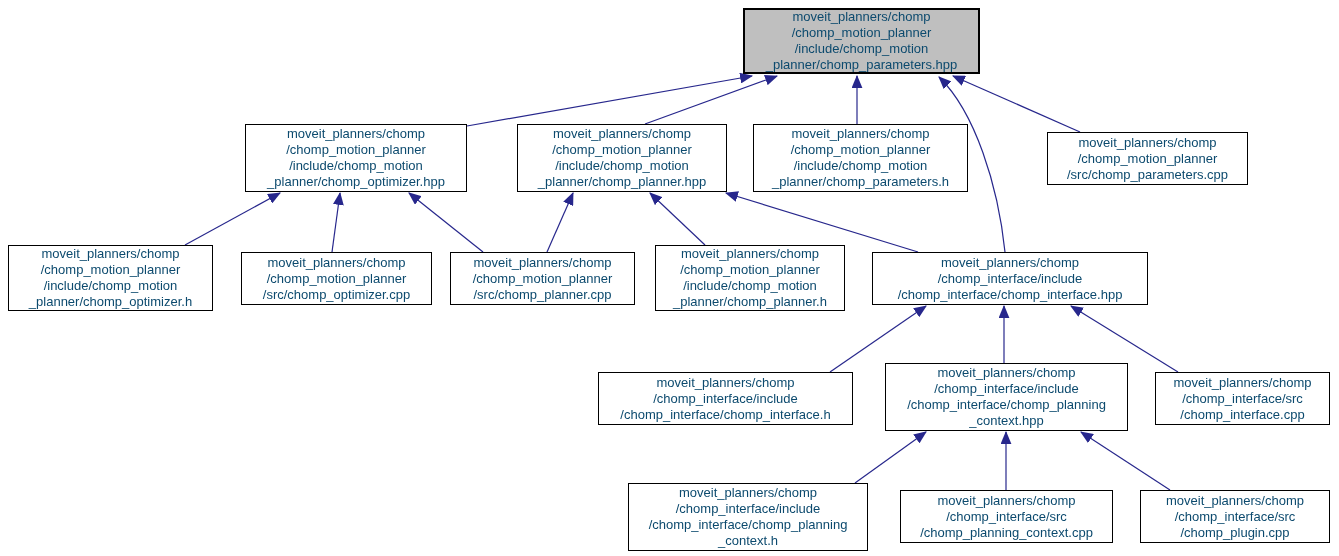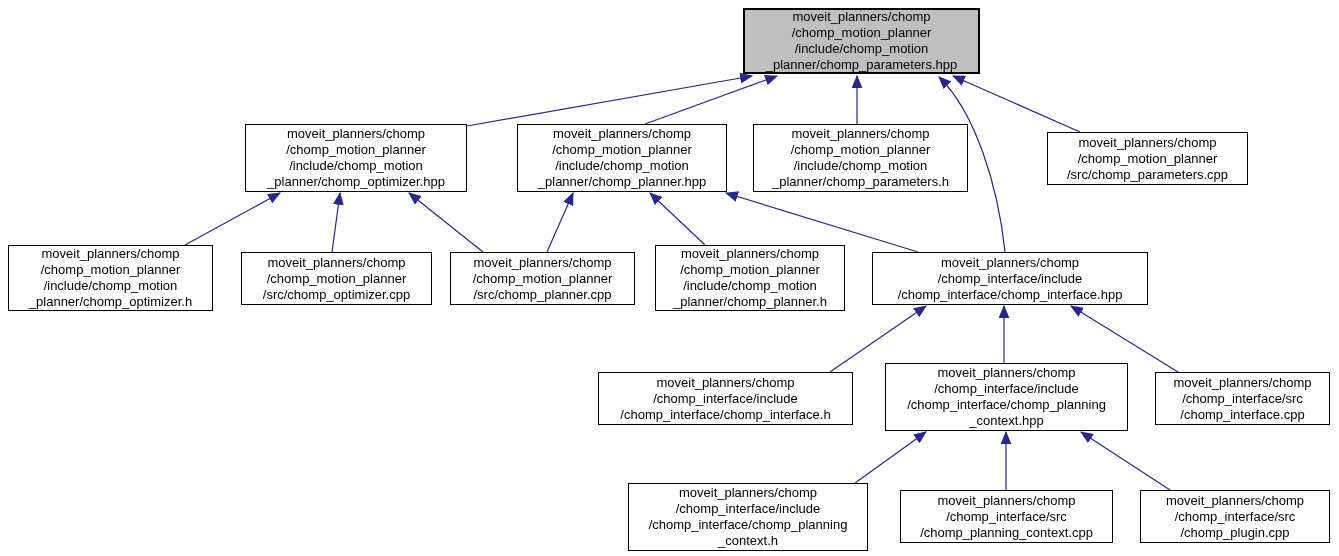--- a/index.html
+++ b/index.html
@@ -2,21 +2,21 @@
 <html><head>
 <meta charset="utf-8">
 <style>
   html,body{margin:0;padding:0;background:#fff;}
   #canvas{position:relative;width:1339px;height:556px;background:#ffffff;overflow:hidden;
           font-family:"Liberation Sans",sans-serif;}
   #edges{position:absolute;left:0;top:0;width:1339px;height:556px;z-index:0;}
   .node{position:absolute;box-sizing:border-box;z-index:1;
         display:flex;align-items:center;justify-content:center;
         text-align:center;white-space:pre-line;
-        font-size:13px;line-height:16px;color:#000000;
+        font-size:13px;line-height:16px;color:#0c4a6e;
         background:#ffffff;border:1px solid #000;padding:1px 8px;cursor:pointer;}
   .node--current{background:#bfbfbf;border-width:2px;cursor:default;}
   path.edge{fill:none;stroke:#27278c;stroke-width:1.2px;}
 </style>
 </head>
 <body>
 
 <div id="canvas">
 
   <svg id="edges" width="1339" height="556" viewBox="0 0 1339 556">

